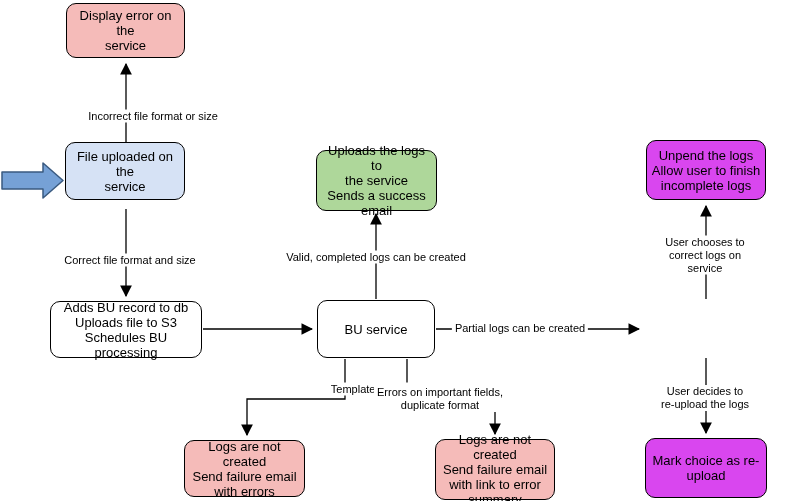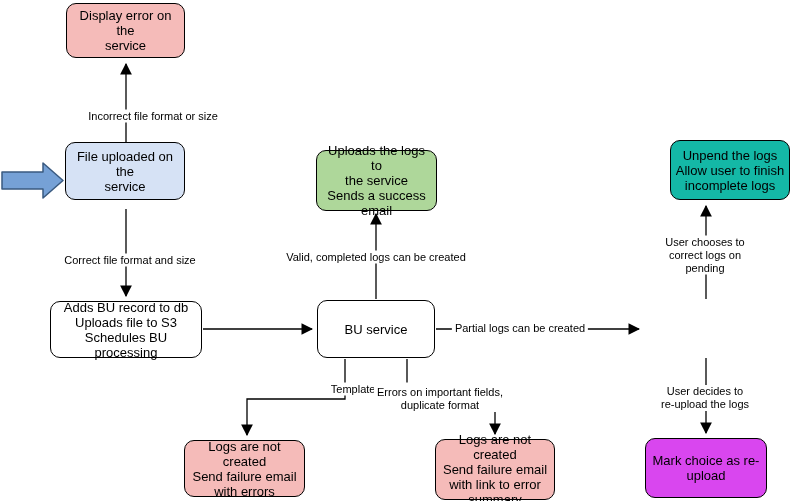--- a/index.html
+++ b/index.html
@@ -56,21 +56,21 @@
 Uploads file to S3
 Schedules BU processing</div>
 
   <div class="node" style="left: 317px; top: 300px; width: 118px; height: 58px; background-color: rgb(255, 255, 255);">BU service</div>
 
   <div class="node" style="left: 316px; top: 150px; width: 121px; height: 61px; background-color: rgb(174, 215, 154);">Uploads the logs to
 the service
 Sends a success
 email</div>
 
-  <div class="node" style="left: 646px; top: 140px; width: 120px; height: 60px; background-color: #14b8a6; margin-left: 24px;">Unpend the logs
+  <div class="node" style="left: 646px; top: 140px; width: 120px; height: 60px; background-color: #d946ef;">Unpend the logs
 Allow user to finish
 incomplete logs</div>
 
 
   <div class="node" style="left: 645px; top: 438px; width: 122px; height: 60px; background-color: #d946ef;">Mark choice as re-
 upload</div>
 
   <div class="node" style="left: 184px; top: 440px; width: 121px; height: 57px; background-color: rgb(245, 187, 185);">Logs are not created
 Send failure email
 with errors</div>
@@ -86,17 +86,17 @@
 
   <div class="edge-label" style="left:376px;top:257px;">Valid, completed logs can be created</div>
 
   <div class="edge-label" style="left:520px;top:328px;">Partial logs can be created</div>
 
   <div class="edge-label" style="left:331px;top:389px;margin-left:38px;">Template errors</div>
 
   <div class="edge-label" style="left:440px;top:399px;">Errors on important fields,
 duplicate format</div>
 
-  <div class="edge-label" style="left:705px;top:255px;">User chooses to correct logs on pending</div>
+  <div class="edge-label" style="left:705px;top:255px;">User chooses to correct logs on service</div>
 
   <div class="edge-label" style="left:705px;top:398px;">User decides to re-upload the logs</div>
 
 </div>
 
 </body></html>

